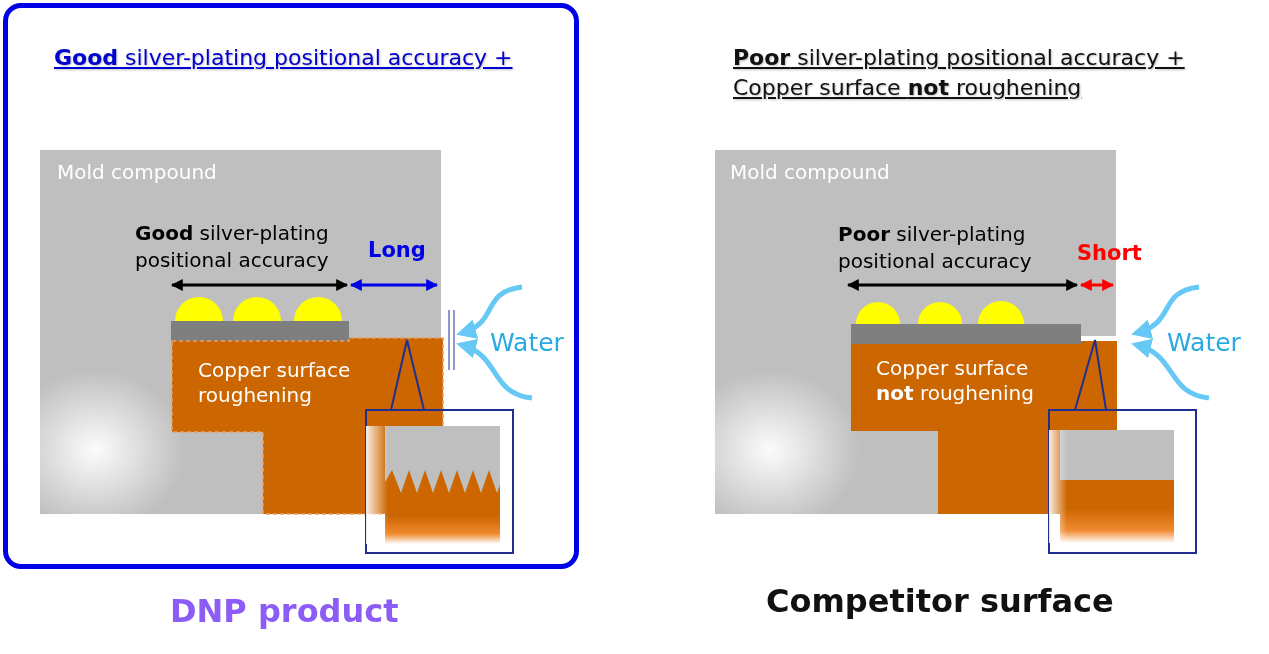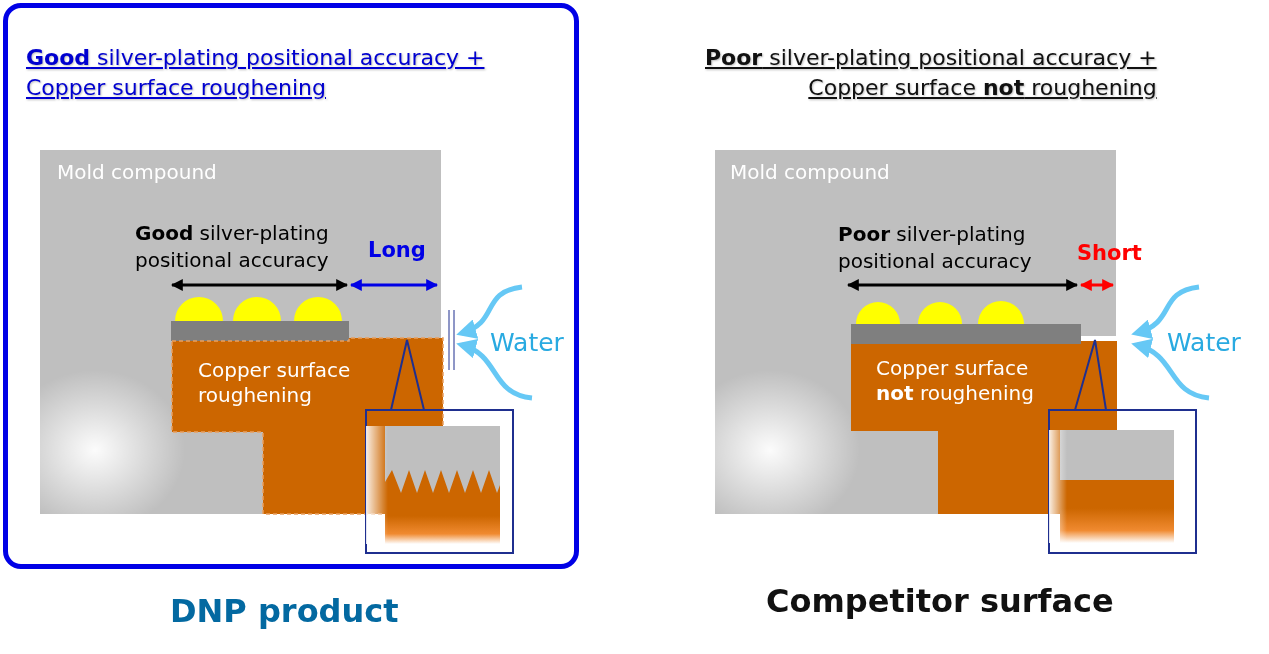--- a/index.html
+++ b/index.html
@@ -1,35 +1,34 @@
 <!DOCTYPE html>
 <html><head>
 <meta charset="utf-8">
 <style>
   html,body{margin:0;padding:0;background:#fff;}
   body{width:1269px;height:654px;position:relative;overflow:hidden;font-family:"DejaVu Sans","Liberation Sans",sans-serif;}
   .abs{position:absolute;}
   .dnp-frame{left:3px;top:3px;width:576px;height:566px;border:5px solid #0000e6;border-radius:18px;box-sizing:border-box;}
-  .heading{font-size:22px;line-height:30px;text-decoration:underline;text-shadow:1px 1px 2px rgba(0,0,0,0.25);white-space:nowrap;}
+  .heading{font-size:22px;line-height:30px;text-decoration:underline;text-shadow:1px 1px 2px rgba(0,0,0,0.25);white-space:nowrap;margin-left:28px;}
   .heading b{font-weight:bold;}
   .h-left{left:26px;top:43px;color:#0000d0;}
-  .h-right{left:705px;top:43px;color:#111;text-align:right;}
+  .h-right{left:705px;top:43px;color:#111;}
   .caption{font-weight:bold;font-size:32px;white-space:nowrap;}
-  .cap-left{left:170px;top:592px;color:#0369a1;}
+  .cap-left{left:170px;top:592px;color:#8b5cf6;}
   .cap-right{left:766px;top:582px;color:#111;}
   svg text{font-family:"DejaVu Sans","Liberation Sans",sans-serif;}
 </style>
 </head>
 <body>
 
 <div class="abs dnp-frame"></div>
 
 <div class="abs heading h-left">
   <b>Good</b><span> silver-plating positional accuracy +</span><br>
-  <span>Copper surface roughening</span>
 </div>
 
 <div class="abs heading h-right">
   <b>Poor</b><span> silver-plating positional accuracy +</span><br>
   <span>Copper surface </span><b>not</b><span> roughening</span>
 </div>
 
 <svg class="abs" style="left:0;top:0" width="1269" height="654">
   <defs>
     <radialGradient id="glow" cx="0.5" cy="0.5" r="0.5">

